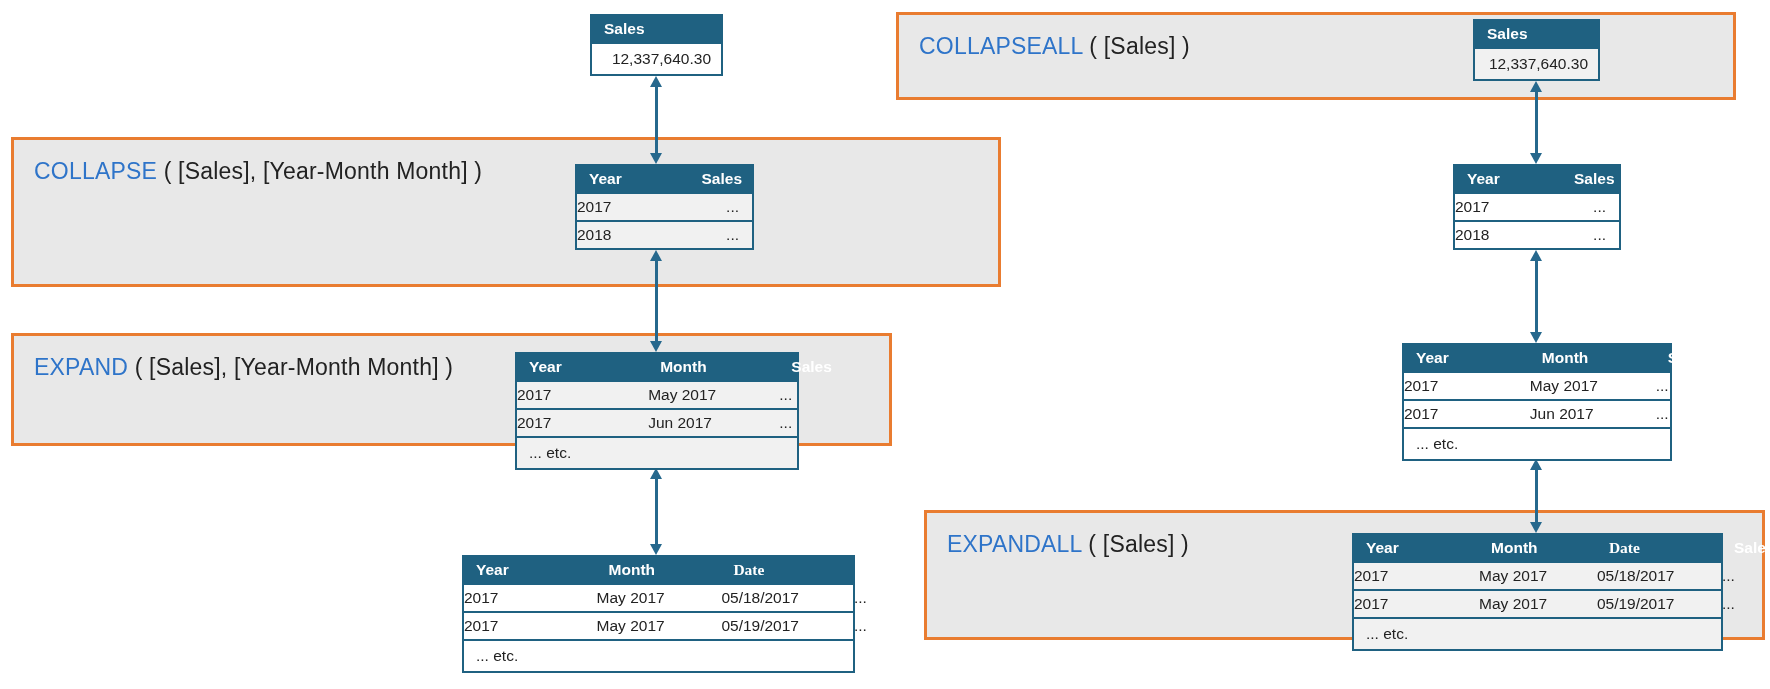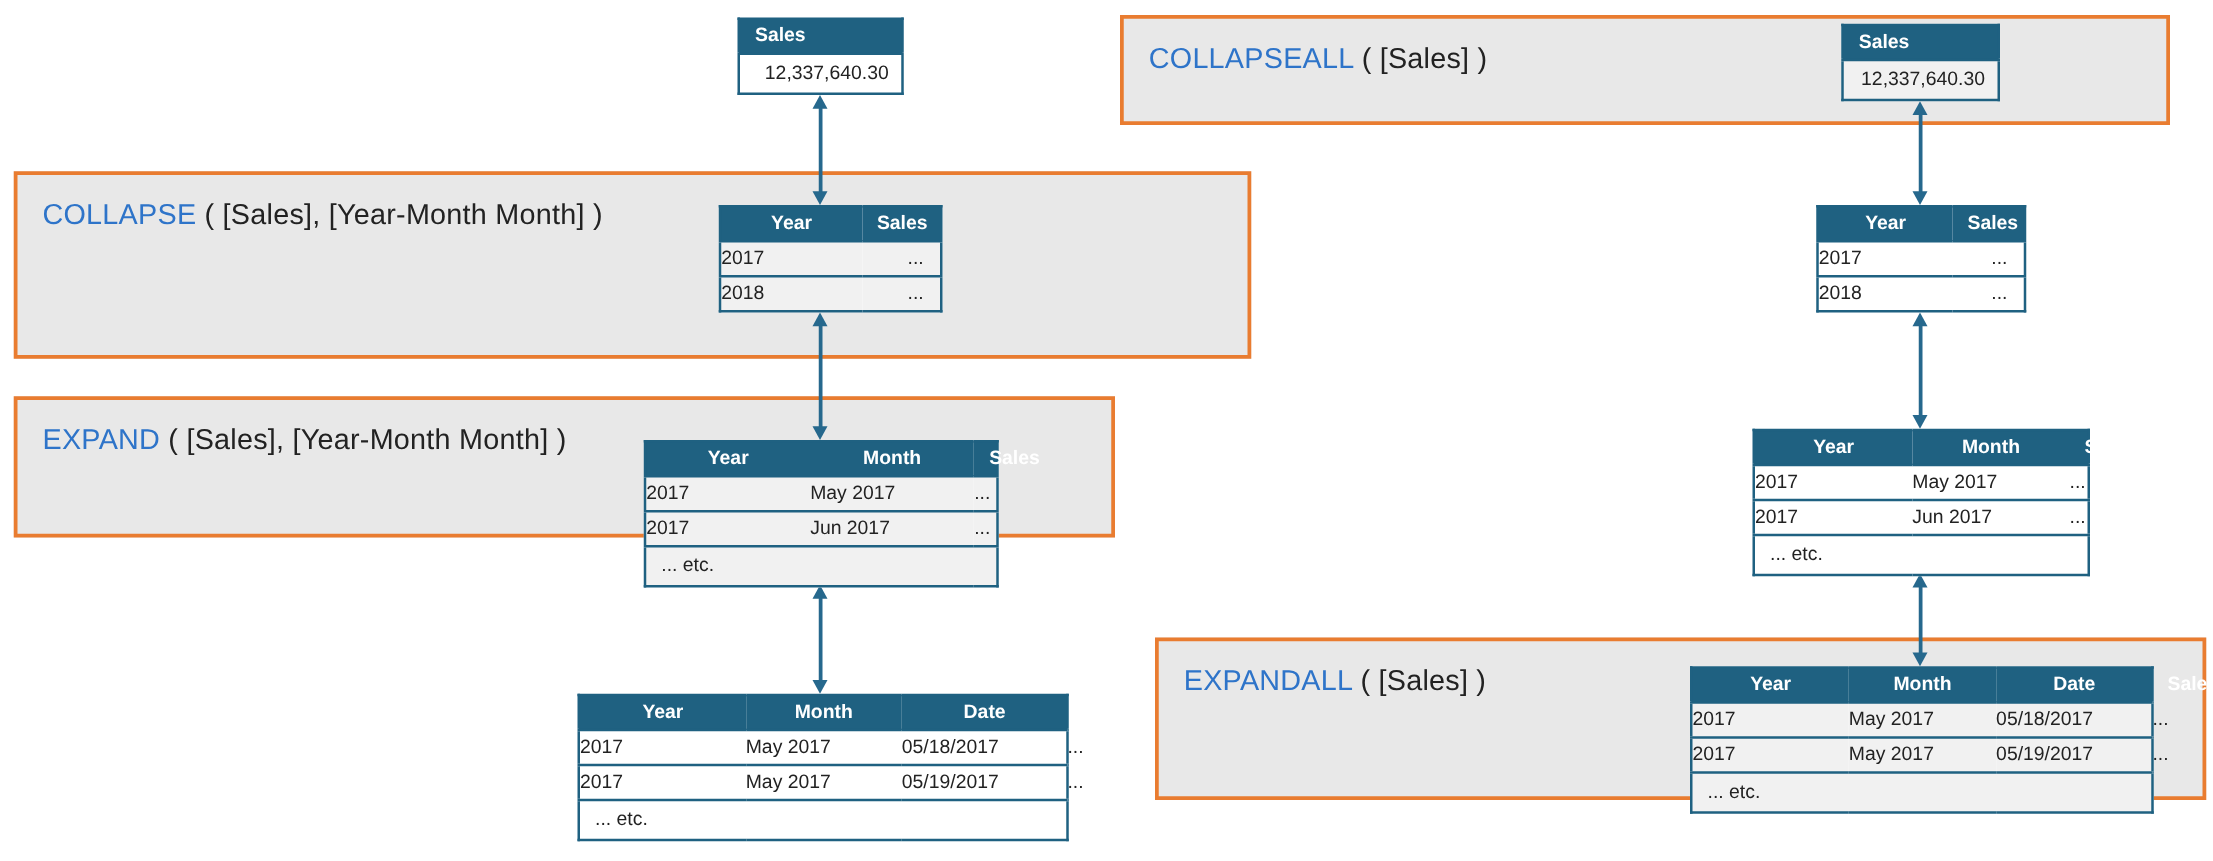--- a/index.html
+++ b/index.html
@@ -27,51 +27,51 @@
     border-left:6.5px solid transparent;border-right:6.5px solid transparent;
     border-top:11px solid var(--arrow,#26688D);}
   
   table.dtable{
     position:absolute;border-collapse:collapse;table-layout:fixed;z-index:3;
     border:2px solid var(--table-border,#1F6181);background:var(--table-row-bg,#fff);
     box-sizing:border-box;
   }
   .dtable th{
     background:var(--table-header-bg,#1F6181);color:#fff;font-weight:bold;
-    font-size:15.5px;line-height:20px;padding:3px 12px;text-align:center;white-space:nowrap;
+    font-size:15.5px;line-height:20px;padding:3px 12px;text-align:left;white-space:nowrap;
   }
   .dtable th:last-child{text-align:center;}
   .dtable td{
     font-size:15.5px;line-height:20px;padding:3px 0;text-align:left;white-space:nowrap;
     border-top:2px solid var(--table-border,#1F6181);background:var(--table-row-bg,#fff);
   }
   .dtable td:last-child{text-align:right;padding-right:13px;}
   .dtable tr.footer td{text-align:left;padding:5px 12px;}
   .dtable.inbox td{background:var(--box-row-bg,#F1F1F1);}
   
   .dtable.mini th:last-child{text-align:left;}
   .dtable.mini td{padding:5px 10px 5px 8px;margin-left:24px;}
   
   .t2 th:nth-child(1){width:50%;}
   .t3 th:nth-child(1){width:38%;}
   .t3 th:nth-child(2){width:38%;}
   .t4 th:nth-child(1){width:28%;}
   .t4 th:nth-child(2){width:26%;}
-  .t4 th:nth-child(3){width:28%;}
+  .t4 th:nth-child(3){width:28%;font-family:Liberation Serif, serif;}
 </style>
 </head>
 <body>
 
 <div class="canvas">
 
   <div class="fbox" style="left:11px;top:137px;width:990px;height:150px">
     <div class="flabel"><span class="fname">COLLAPSE</span><span class="fargs"> ( [Sales], [Year-Month Month] )</span></div>
   </div>
 
-  <div class="fbox" style="left:11px;top:317px;width:881px;height:113px">
+  <div class="fbox" style="left:11px;top:333px;width:881px;height:113px">
     <div class="flabel"><span class="fname">EXPAND</span><span class="fargs"> ( [Sales], [Year-Month Month] )</span></div>
   </div>
 
   <div class="fbox" style="left:896px;top:12px;width:840px;height:88px">
     <div class="flabel"><span class="fname">COLLAPSEALL</span><span class="fargs"> ( [Sales] )</span></div>
   </div>
 
   <div class="fbox" style="left:924px;top:510px;width:841px;height:130px">
     <div class="flabel"><span class="fname">EXPANDALL</span><span class="fargs"> ( [Sales] )</span></div>
   </div>

